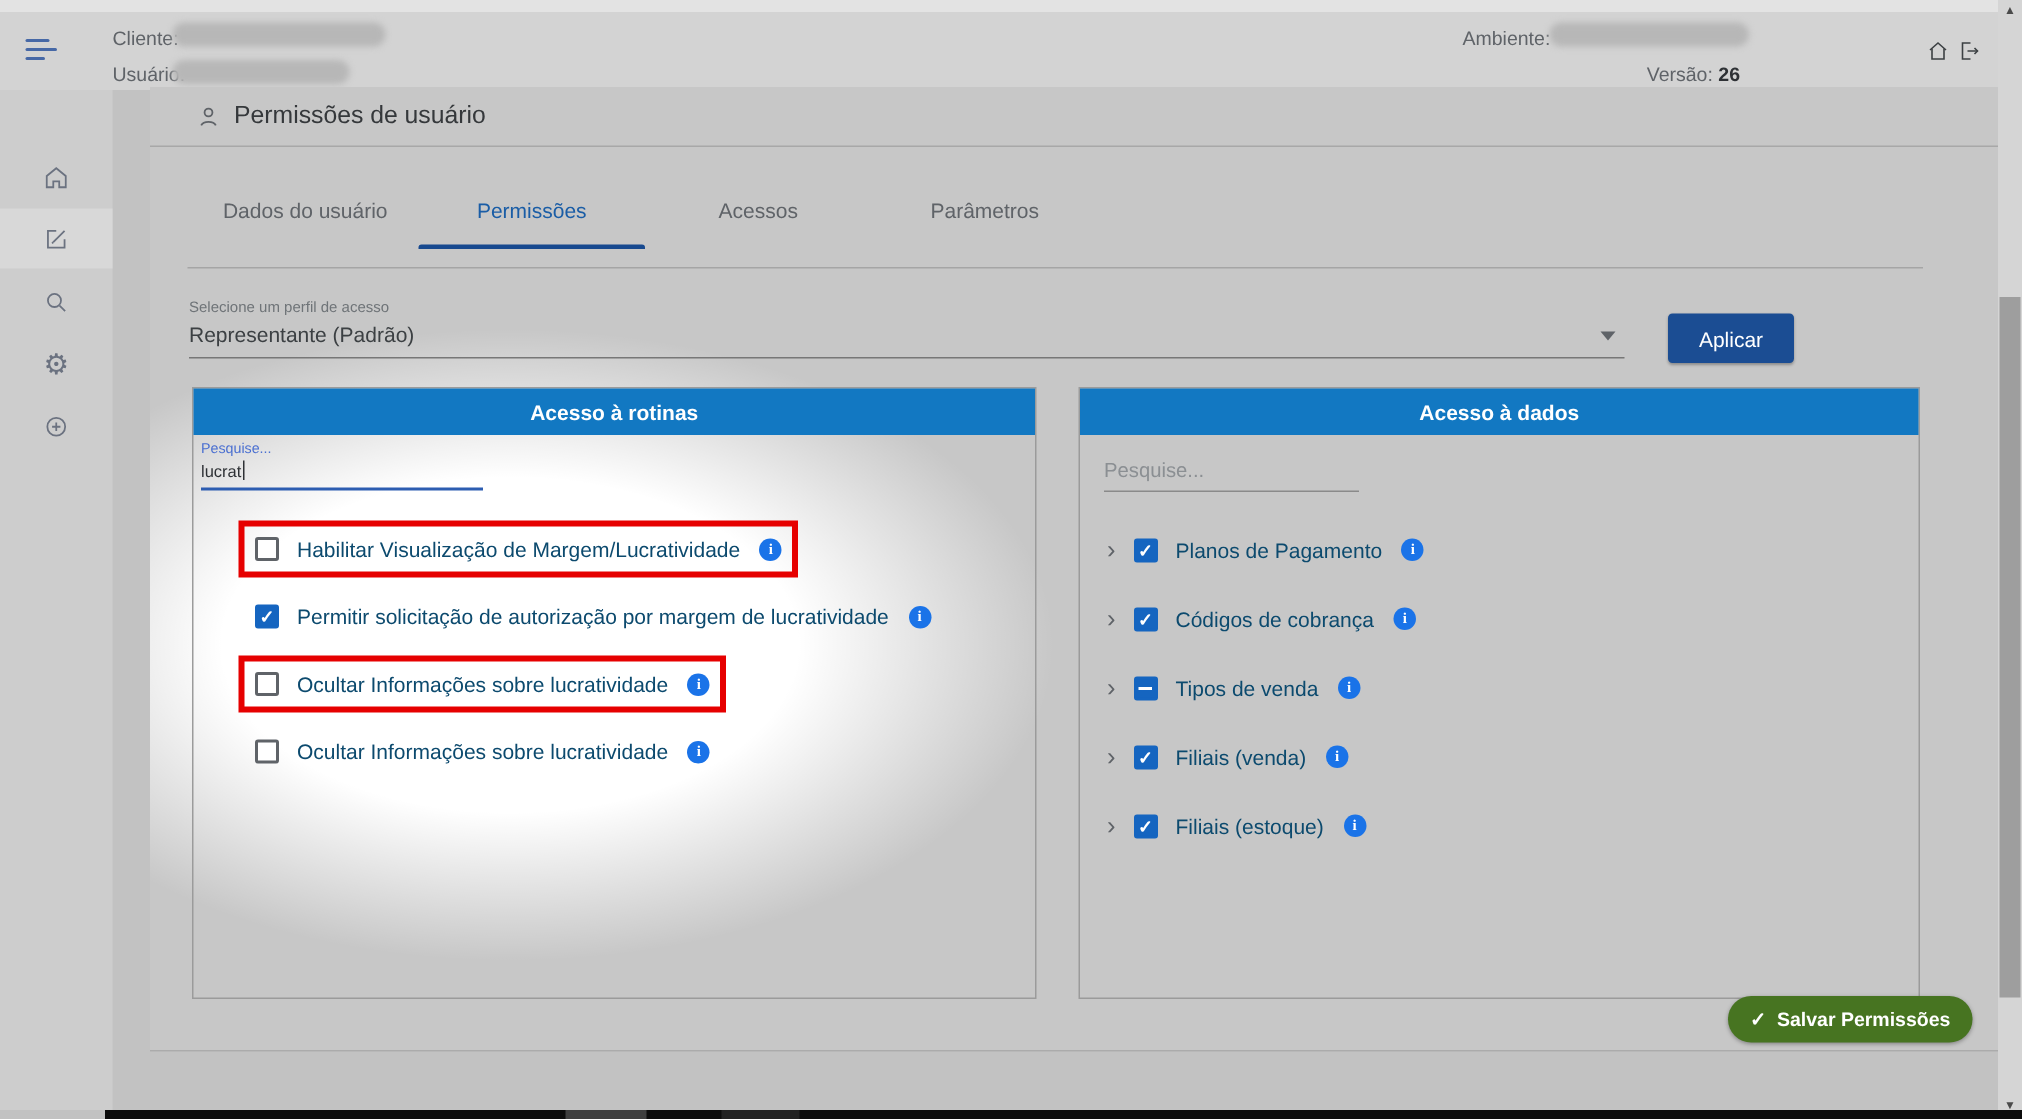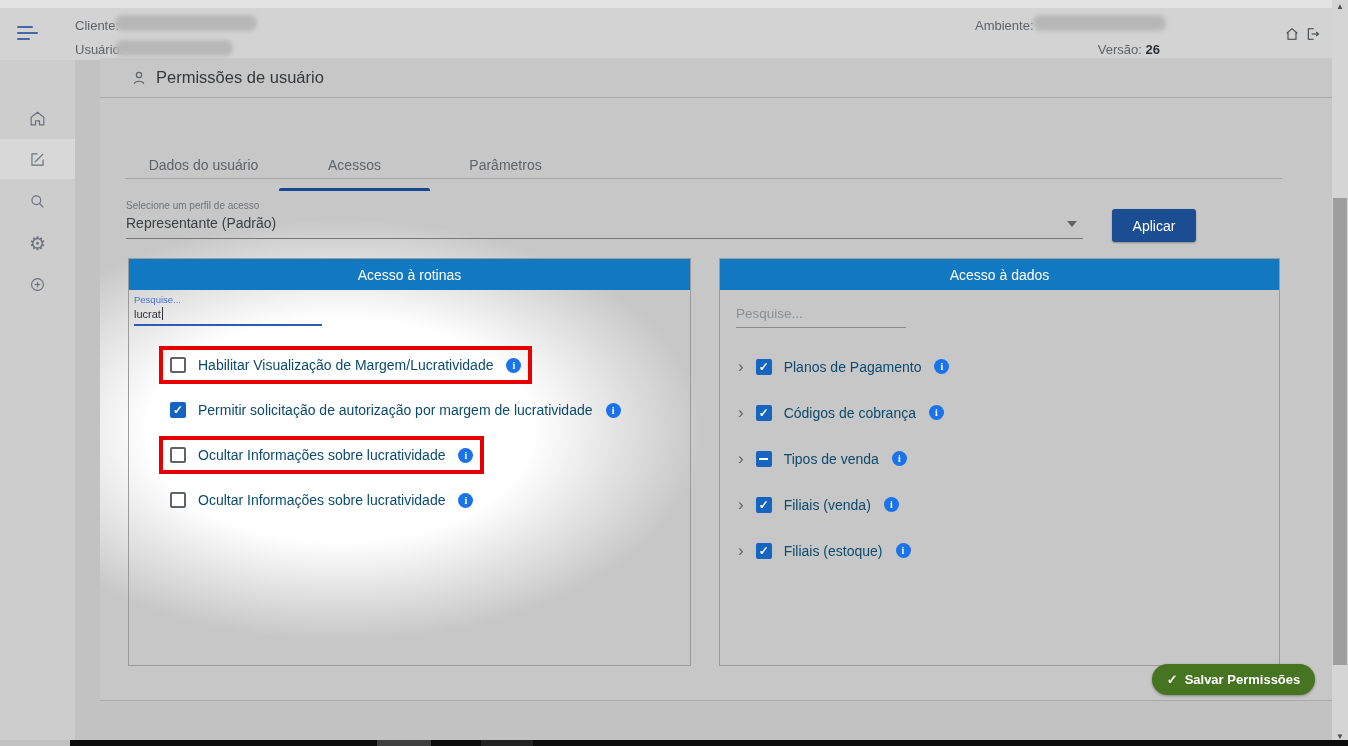--- a/index.html
+++ b/index.html
@@ -41,36 +41,36 @@
   .side-item svg{width:19px;height:19px;stroke:#6b7280;fill:none;stroke-width:1.5;}
   .side-item .uni{font-size:19px;color:#6b7280;line-height:1;}
   
   .card{position:absolute;left:100px;top:58px;width:1232px;height:643px;background:#c7c7c7;overflow:hidden;border-bottom:1px solid #ababab;}
   .glow{position:absolute;left:-130px;top:157px;width:740px;height:430px;pointer-events:none;
         background:radial-gradient(closest-side,#ffffff 0%,#ffffff 52%,rgba(255,255,255,0) 98%);}
   .card-title{position:absolute;left:30px;top:10px;display:flex;align-items:center;gap:8px;font-size:16.5px;color:#35383b;}
   .card-title svg{width:18px;height:18px;stroke:#5f6368;fill:none;stroke-width:1.6;}
   .divider-1{position:absolute;left:0;top:39px;width:1232px;height:1px;background:#a8a8a8;}
   
-  .tabs{position:absolute;left:28px;top:84px;height:49px;display:flex;}
+  .tabs{position:absolute;left:28px;top:59px;height:49px;display:flex;}
   .tab{width:151px;height:46px;line-height:46px;text-align:center;font-size:14px;color:#5f6368;cursor:pointer;}
   .tab.active{color:#1a5da6;}
   .inkbar{position:absolute;bottom:0;height:3px;width:151px;background:#17498f;border-radius:2px 2px 0 0;}
   .divider-2{position:absolute;left:25px;top:120px;width:1157px;height:1px;background:#a5a5a5;}
   
   .select-wrap{position:absolute;left:26px;top:142px;width:957px;cursor:pointer;}
   .select-label{font-size:10px;color:#6f7478;}
   .select-value{margin-top:4px;font-size:14px;color:#3c4043;padding-bottom:7px;border-bottom:1px solid #777;position:relative;}
   .select-arrow{position:absolute;right:6px;top:6px;width:0;height:0;border-left:5px solid transparent;border-right:5px solid transparent;border-top:6px solid #5f6368;}
   .apply-btn{position:absolute;left:1012px;top:151px;width:84px;height:33px;background:var(--apply);color:#fff;font-size:14px;border:none;border-radius:3px;cursor:pointer;box-shadow:0 1px 2px rgba(0,0,0,.3);}
   
   .panel{position:absolute;top:200px;height:408px;border:1px solid #9b9b9b;}
   .panel.routines{left:28px;width:563px;}
   .panel.data{left:619px;width:561px;}
-  .panel-header{height:31px;background:var(--panel-header);color:#fff;font-size:14px;font-weight:normal;display:flex;align-items:center;justify-content:center;}
+  .panel-header{height:31px;background:var(--panel-header);color:#fff;font-size:14px;font-weight:bold;display:flex;align-items:center;justify-content:center;}
   
   .search-float{margin:4px 0 0 5px;width:188px;border-bottom:2px solid #2d5db1;padding-bottom:4px;cursor:text;}
   .search-float .flabel{display:block;font-size:9.5px;color:#4a6fd1;}
   .search-float .fvalue{display:block;font-size:11px;color:#2e3135;margin-top:2px;}
   .caret{display:inline-block;width:1.5px;height:13px;background:#2e3135;vertical-align:-2px;margin-left:1px;}
   .search-plain{margin:14px 0 0 16px;width:170px;}
   .search-plain input{width:100%;border:none;outline:none;background:transparent;border-bottom:1px solid #8a8a8a;font-size:13.5px;padding:2px 0 6px 0;color:#3c4043;font-family:"Liberation Sans",sans-serif;}
   .search-plain input::placeholder{color:#8b8f93;opacity:1;}
   
   .rows{display:flex;flex-direction:column;align-items:flex-start;}
@@ -169,20 +169,21 @@
         <circle cx="12" cy="8" r="3.5"></circle>
         <path d="M5.5 19.5c2-4.2 11-4.2 13 0"></path>
       </svg>
     <span>Permissões de usuário</span>
   </div>
   <div class="divider-1"></div>
 
   <div class="tabs">
     <div class="inkbar" style="left: 151px;"></div>
   <div class="tab"><span class="tab-label">Dados do usuário</span></div>
+      <div class="tab active"><span class="tab-label">Permissões</span></div>
       <div class="tab"><span class="tab-label">Acessos</span></div>
       <div class="tab"><span class="tab-label">Parâmetros</span></div>
     </div>
   <div class="divider-2"></div>
 
   <div class="select-wrap">
     <div class="select-label">Selecione um perfil de acesso</div>
     <div class="select-value">
       <span>Representante (Padrão)</span>
       <span class="select-arrow"></span>

